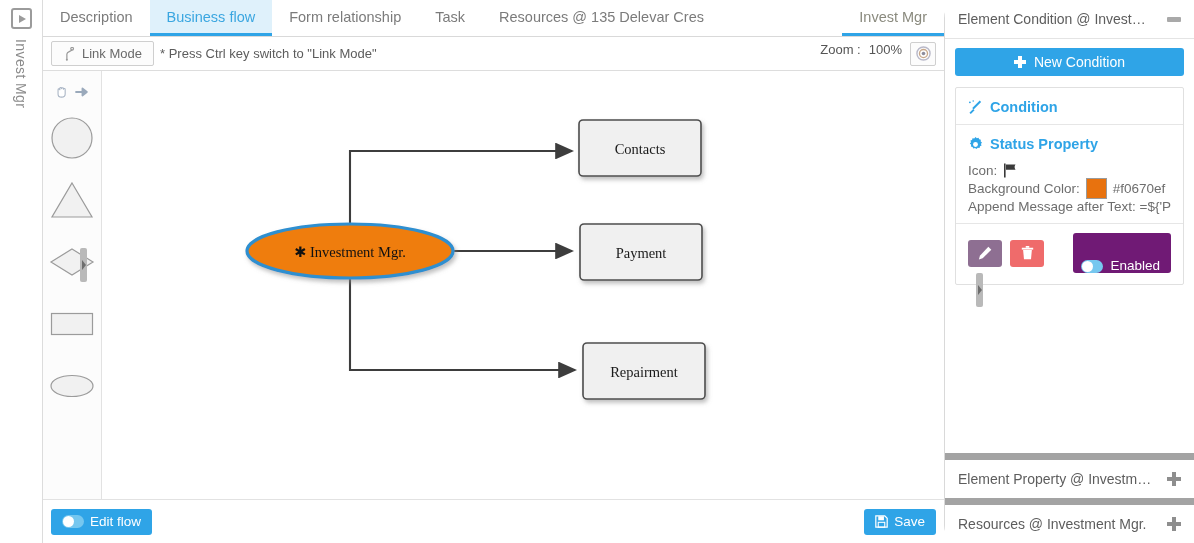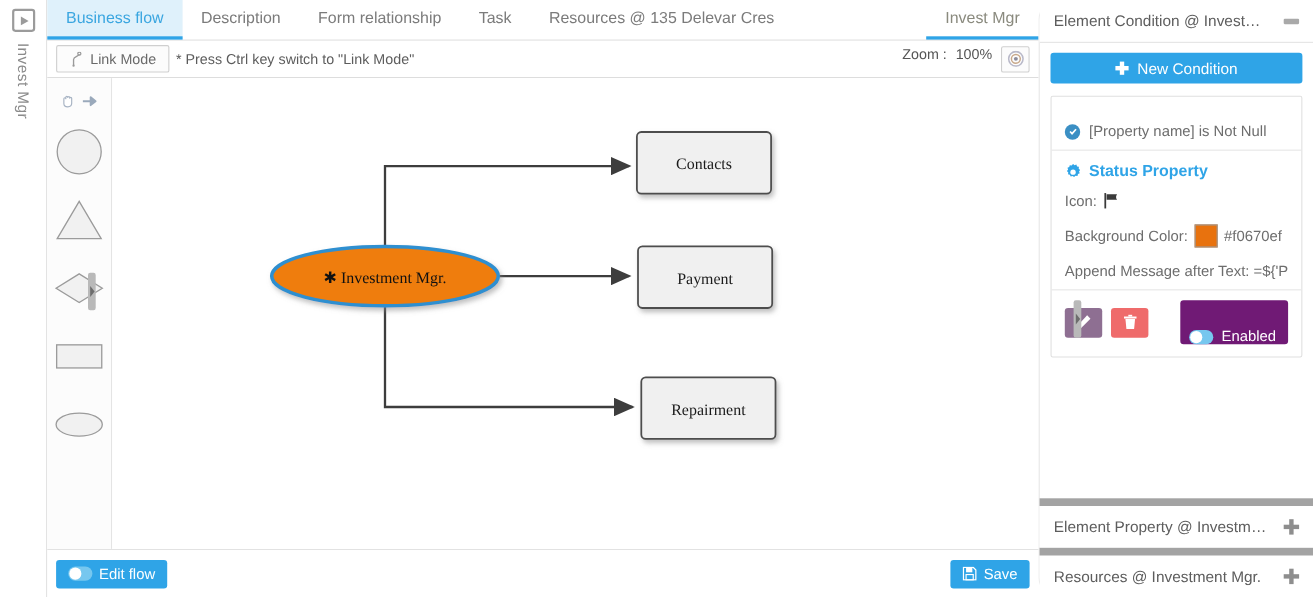--- a/index.html
+++ b/index.html
@@ -311,21 +311,20 @@
   .chk-circle {
     width: 14px; height: 14px; border-radius: 50%;
     background: #3b8fc4;
     display: flex; align-items: center; justify-content: center;
     flex: 0 0 auto;
   }
   .card-divider { border-top: 1px solid #e6e6e6; }
   .prop-row {
     font-size: 13.5px;
     color: #6d6d6d;
-    margin-top: 14px;
     display: flex; align-items: center; gap: 6px;
     white-space: nowrap;
   }
   .prop-row.first { margin-top: 11px; }
   .swatch {
     width: 19px; height: 19px;
     border: 1px solid #9a9a9a;
     flex: 0 0 auto;
   }
   .card-actions {
@@ -378,22 +377,22 @@
       <div class="rail-icon">
           <div class="tri"></div>
         </div>
       <div class="rail-label">Invest Mgr</div>
     </div>
   </div>
 
   <div id="main-col">
 
     <div id="tabstrip">
+      <div class="tab">Description</div>
       <div class="tab active">Business flow</div>
-      <div class="tab">Description</div>
       <div class="tab">Form relationship</div>
       <div class="tab">Task</div>
       <div class="tab">Resources @ 135 Delevar Cres</div>
       <div class="tab right-tab">Invest Mgr</div>
     </div>
 
     <div id="editor-toolbar">
       <div class="mode-btn">
         <svg width="13" height="14" viewBox="0 0 14 16">
           <path d="M4 14 V8 M4 8 C4 5, 10 5, 10 2.5" stroke="#9a9a9a" stroke-width="1.4" fill="none"></path>
@@ -521,27 +520,28 @@
     </div>
 
     <div class="panel-body">
       <button class="new-cond-btn">
         <span class="plus-white"></span>
         <span>New Condition</span>
       </button>
 
       <div class="cond-card">
         <div class="card-block">
-          <div class="cond-line">
-            <span class="chk-circle">
-              <svg width="9" height="9" viewBox="0 0 10 10">
-                  <path d="M2 5 L4 7.2 L8 2.8" stroke="#fff" stroke-width="1.7" fill="none"></path>
-                </svg>
-            </span>
-            <span>[Property name] is Not Null</span>
+          <div class="card-head">
+            <svg width="15" height="15" viewBox="0 0 16 16">
+              <path d="M14 2 L6 10 L4.5 8.5 L12.5 0.5 Z" fill="#2fa4e7"></path>
+              <path d="M5.5 9.5 L1.5 13.5 L3 15 L7 11 Z" fill="#2fa4e7"></path>
+              <circle cx="2" cy="2.5" r="1" fill="#2fa4e7"></circle>
+              <circle cx="5.5" cy="1" r="0.8" fill="#2fa4e7"></circle>
+            </svg>
+            <span>Condition</span>
           </div>
         </div>
 
         <div class="card-divider"></div>
 
         <div class="card-block">
           <div class="card-head">
             <svg width="15" height="15" viewBox="0 0 16 16">
               <path d="M8 0 l1.4 1.2 1.8-.5 .7 1.7 1.8 .4 -.2 1.9 1.4 1.2 -1.1 1.5 .7 1.7 -1.7 .8 -.5 1.8 -1.9-.2 -1.4 1.3 -1.5-1.1 -1.8 .6 -.8-1.7 -1.8-.5 .3-1.8 -1.4-1.3 1.2-1.4 -.6-1.8 1.7-.7 .5-1.8 1.9 .3 z" fill="#2fa4e7"></path>
               <circle cx="8" cy="8" r="2.6" fill="#fff"></circle>

